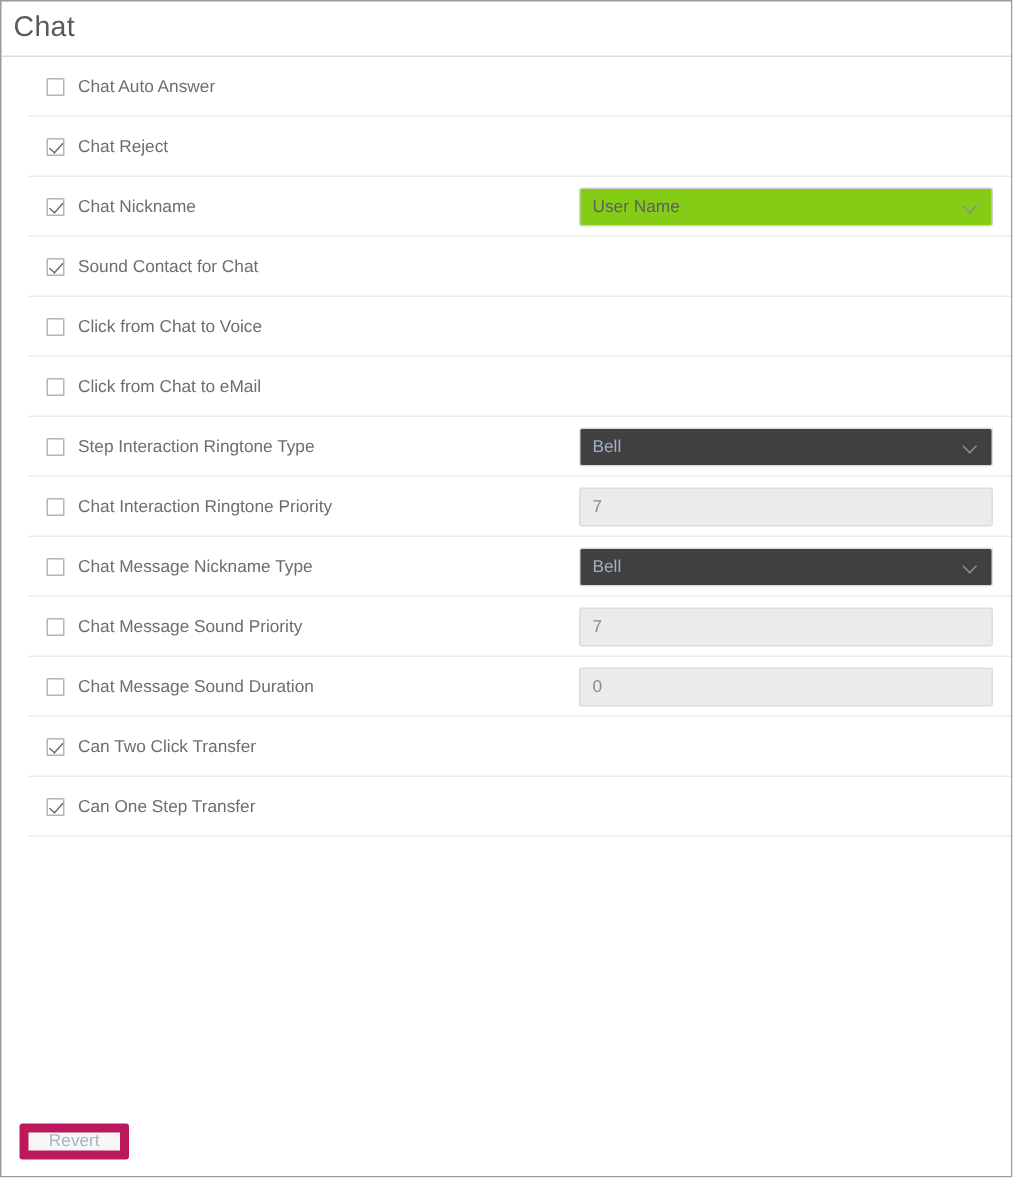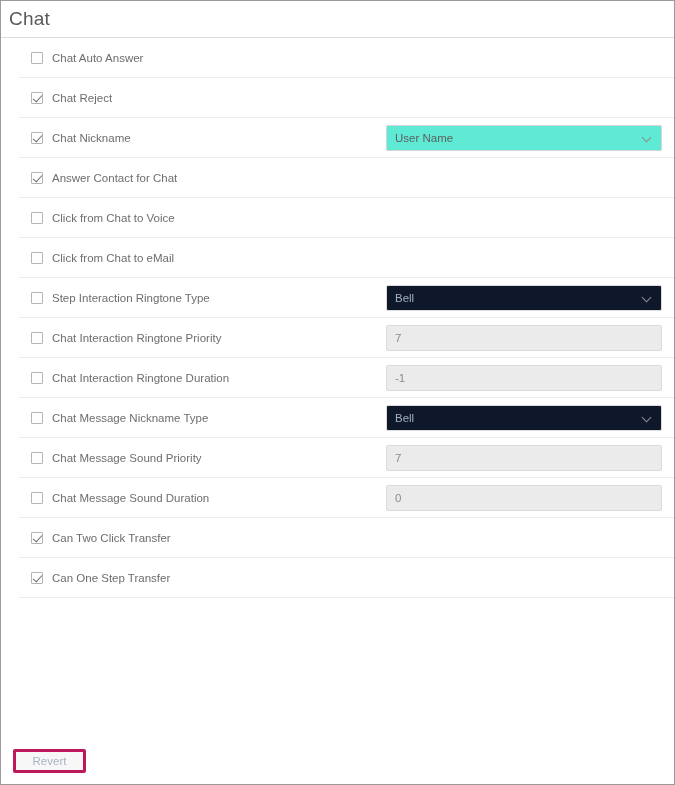--- a/index.html
+++ b/index.html
@@ -88,30 +88,30 @@
   .field {
     box-sizing: border-box;
     width: 297px;
     height: 26px;
     border: 1px solid #d4d4d4;
     border-radius: 2px;
     display: flex;
     align-items: center;
     padding: 0 8px;
     font-size: 11.5px;
-    background: #5eead4;
+    background: #84cc16;
     position: relative;
   }
   .field.disabled {
     background: #ebebeb;
     color: #8d8d8d;
     border-color: #dcdcdc;
   }
   .field.select-disabled {
-    background: #0f172a;
+    background: #404040;
     color: #a9b7c6;
     border-color: #dcdcdc;
     gap: 12px;
   }
   .field .val {
     flex: 1;
     color: #5f5f5f;
     overflow: hidden;
     text-overflow: ellipsis;
     white-space: nowrap;
@@ -140,21 +140,21 @@
     min-height: 46px;
     display: flex;
     align-items: center;
     padding-left: 12px;
     border-top: 1px solid #ffffff;
   }
   .revert-btn {
     box-sizing: border-box;
     width: 73px;
     height: 24px;
-    border: 3px solid #be185d;
+    border: 6px solid #be185d;
     background: #f7f7f7;
     color: #a8b4c4;
     font-size: 11.5px;
     font-family: "Liberation Sans", sans-serif;
     border-radius: 2px;
     cursor: default;
     display: flex;
     align-items: center;
     justify-content: center;
   }
@@ -187,21 +187,21 @@
           <span class="lbl">Chat Nickname</span>
         </div>
         <div class="field">
           <span class="val">User Name</span>
           <span class="chev"></span>
         </div>
       </div>
       <div class="row">
         <div class="row-label-wrap">
           <span class="cb checked"></span>
-          <span class="lbl">Answer Contact for Chat</span>
+          <span class="lbl">Sound Contact for Chat</span>
         </div>
       </div>
       <div class="row">
         <div class="row-label-wrap">
           <span class="cb"></span>
           <span class="lbl">Click from Chat to Voice</span>
         </div>
       </div>
       <div class="row">
         <div class="row-label-wrap">
@@ -224,29 +224,20 @@
           <span class="cb"></span>
           <span class="lbl">Chat Interaction Ringtone Priority</span>
         </div>
         <div class="field disabled">
           <span class="val">7</span>
         </div>
       </div>
       <div class="row">
         <div class="row-label-wrap">
           <span class="cb"></span>
-          <span class="lbl">Chat Interaction Ringtone Duration</span>
-        </div>
-        <div class="field disabled">
-          <span class="val">-1</span>
-        </div>
-      </div>
-      <div class="row">
-        <div class="row-label-wrap">
-          <span class="cb"></span>
           <span class="lbl">Chat Message Nickname Type</span>
         </div>
         <div class="field select-disabled">
           <span class="val">Bell</span>
           <span class="chev"></span>
         </div>
       </div>
       <div class="row">
         <div class="row-label-wrap">
           <span class="cb"></span>

